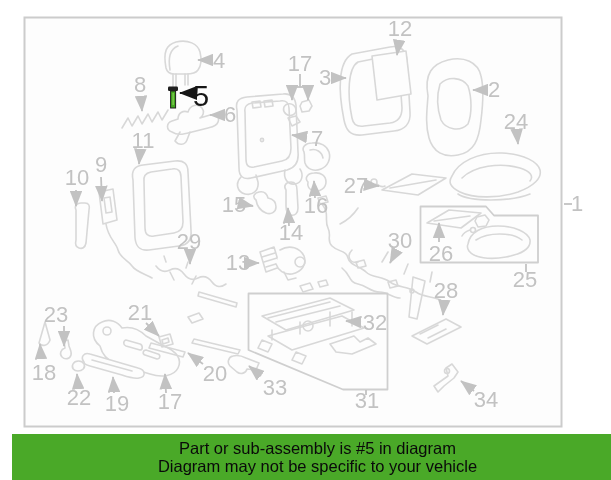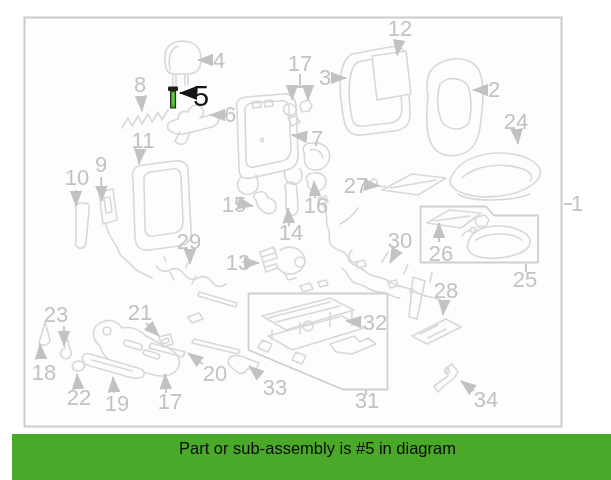--- a/index.html
+++ b/index.html
@@ -262,15 +262,16 @@
     <g>
       <rect id="bolt-head" x="168" y="86.5" width="10" height="4.5" rx="1.2" fill="#1f1f1f" stroke="none"></rect>
       <rect id="bolt-shaft" x="170.6" y="91" width="5" height="17" fill="#42a81f" stroke="#1f1f1f" stroke-width="1"></rect>
       <line id="bolt-glint" x1="173.1" y1="93" x2="173.1" y2="105" stroke="#8fd45e" stroke-width="1.1"></line>
     </g>
   </svg>
 
   <div id="banner" style="background: rgb(74, 169, 40); color: rgb(10, 10, 10);">
     <div class="txt">
       <div>Part or sub-assembly is #5 in diagram</div>
+      <div>Diagram may not be specific to your vehicle</div>
     </div>
   </div>
 </div>
 
 </body></html>

